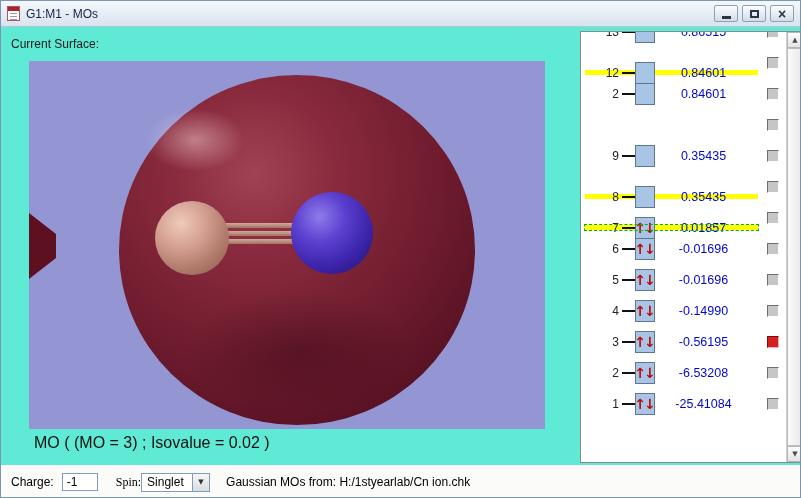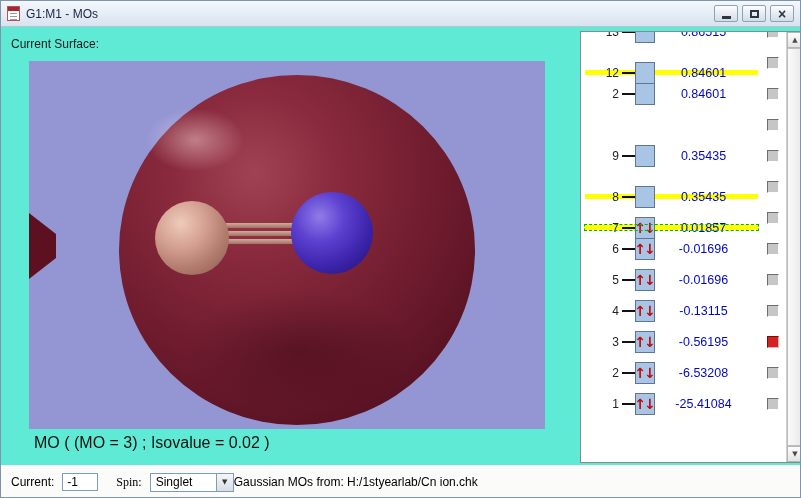--- a/index.html
+++ b/index.html
@@ -74,26 +74,26 @@
   .sb-btn.up { top:0; } .sb-btn.down { bottom:0; }
   .sb-thumb { position:absolute; left:0; right:0; top:16px; bottom:16px;
     background:linear-gradient(90deg,#fafafa,#e9e9e9); border:1px solid #bdbdbd; }
 
   
   .footer { position:absolute; left:0; right:0; top:464px; height:34px;
     display:flex; align-items:center; padding-left:10px; font-size:12px; color:#000; background:#fbfbfa; }
   .charge-input { width:36px; height:18px; border:1px solid #7f9db9; font-size:12px;
     font-family:"Liberation Sans", sans-serif; padding-left:4px; margin-left:8px; color:#000; background:#fff; }
   .spin-label { margin-left:18px;font-family:Liberation Serif, serif; }
-  .combo { width:84px; height:19px; border:1px solid #7f9db9; background:#fff; margin-left:8px;
+  .combo { width:69px; height:19px; border:1px solid #7f9db9; background:#fff; 
     position:relative; display:flex; align-items:center; padding-left:5px; font-size:12px; }
   .combo-btn { position:absolute; right:0; top:0; bottom:0; width:17px; border-left:1px solid #7f9db9;
     background:linear-gradient(#f6f6f6,#d8dde4); display:flex; align-items:center; justify-content:center;
     font-size:7px; color:#333; font-family:"DejaVu Sans", sans-serif; }
-  .source-text { }
+  .source-text { margin-left:16px; }
 </style>
 </head>
 <body>
 
 <div class="window">
 
   <div class="titlebar">
     <div class="app-icon"></div>
     <span class="title-text">G1:M1 - MOs</span>
     <div class="win-controls">
@@ -212,21 +212,21 @@
           <span class="cb"></span>
         </div>
         <div class="mo-row" style="top: 263px;">
           <div class="band">
             <span class="mo-num">4</span>
             <span class="lvl-line"></span>
             <span class="orb-box">
               <span class="ar up">↑</span>
               <span class="ar dn">↓</span>
             </span>
-            <span class="energy">-0.13115</span>
+            <span class="energy">-0.14990</span>
           </div>
           <span class="cb"></span>
         </div>
         <div class="mo-row" style="top: 294px;">
           <div class="band">
             <span class="mo-num">3</span>
             <span class="lvl-line"></span>
             <span class="orb-box">
               <span class="ar up">↑</span>
               <span class="ar dn">↓</span>
@@ -261,21 +261,21 @@
         </div>
       </div>
     <div class="scrollbar">
       <div class="sb-btn up">▲</div>
       <div class="sb-thumb"></div>
       <div class="sb-btn down">▼</div>
     </div>
   </div>
 
   <div class="footer">
-    <span>Current:</span>
+    <span>Charge:</span>
     <input class="charge-input" value="-1" style="">
     <span class="spin-label">Spin:</span>
     <div class="combo">
       <span>Singlet</span>
       <div class="combo-btn">▼</div>
     </div>
     <span class="source-text">Gaussian MOs from:  H:/1styearlab/Cn ion.chk</span>
   </div>
 
 </div>

